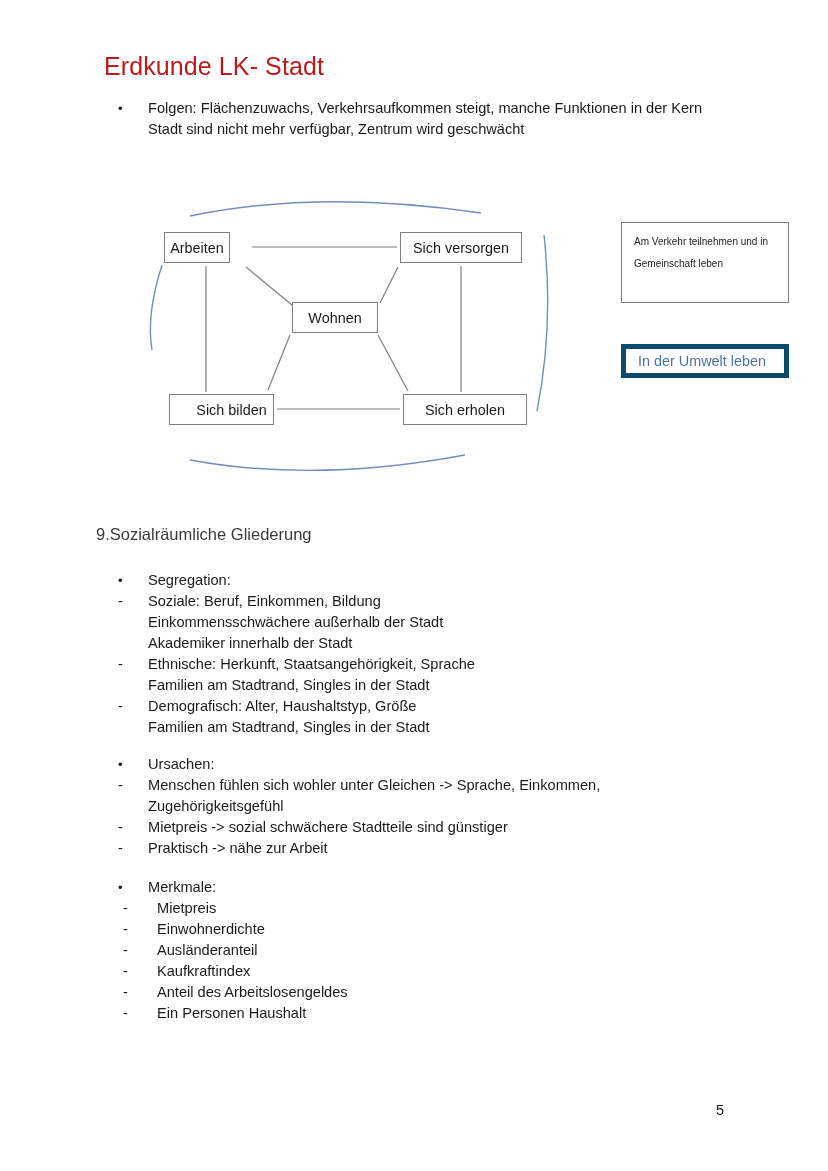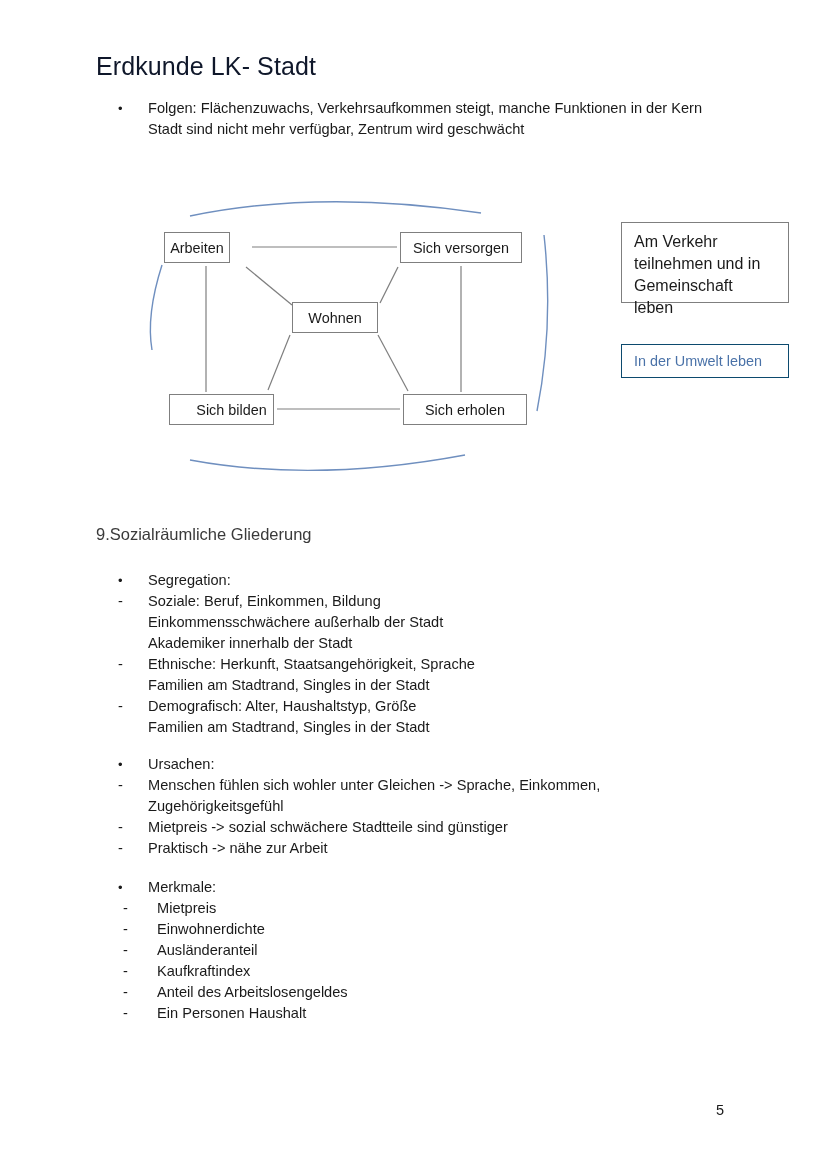--- a/index.html
+++ b/index.html
@@ -17,26 +17,26 @@
   }
   .page {
     position: absolute;
     inset: 0;
     background: #ffffff;
   }
 
   
   .doc-title {
     position: absolute;
-    left: 96px;
+    left: 104px;
     top: 52px;
     font-size: 25px;
     font-weight: 400;
     letter-spacing: 0.1px;
-    color: #0f172a;
+    color: #b91c1c;
     white-space: nowrap;
   }
 
   
   .intro-block {
     position: absolute;
     left: 118px;
     top: 98px;
     width: 640px;
   }
@@ -95,30 +95,30 @@
     box-sizing: border-box;
     background: #ffffff;
   }
   #side-verkehr {
     left: 621px;
     top: 222px;
     width: 168px;
     height: 81px;
     border: 1px solid #7f7f7f;
     padding: 8px 12px;
-    font-size: 16px;
+    font-size: 10px;
     line-height: 22px;
     color: #1a1a1a;
   }
   #side-umwelt {
     left: 621px;
     top: 344px;
     width: 168px;
     height: 34px;
-    border: 1px solid #0c4a6e;
+    border: 5px solid #0c4a6e;
     display: flex;
     align-items: center;
     padding-left: 12px;
     font-size: 14.4px;
     color: #4a72a8;
   }
 
   
   .section-heading {
     position: absolute;

